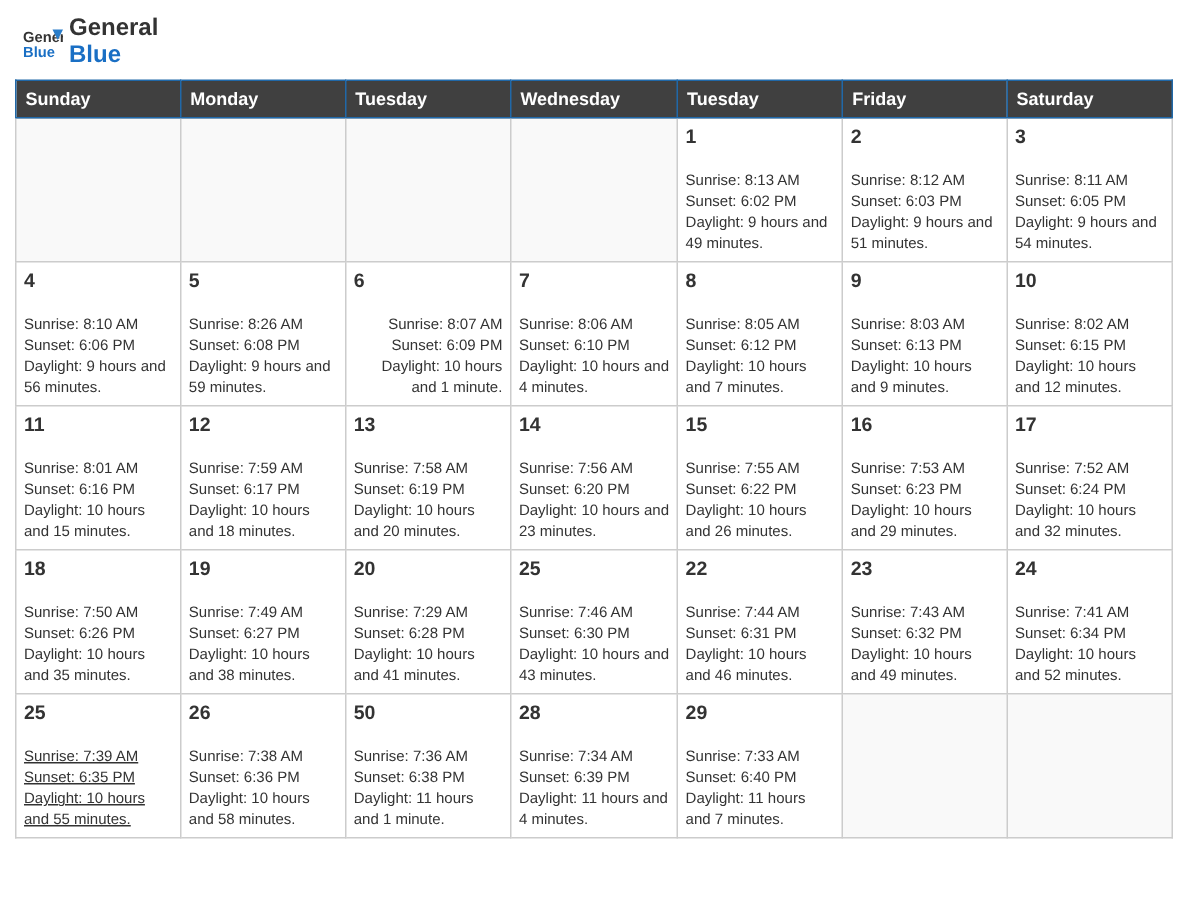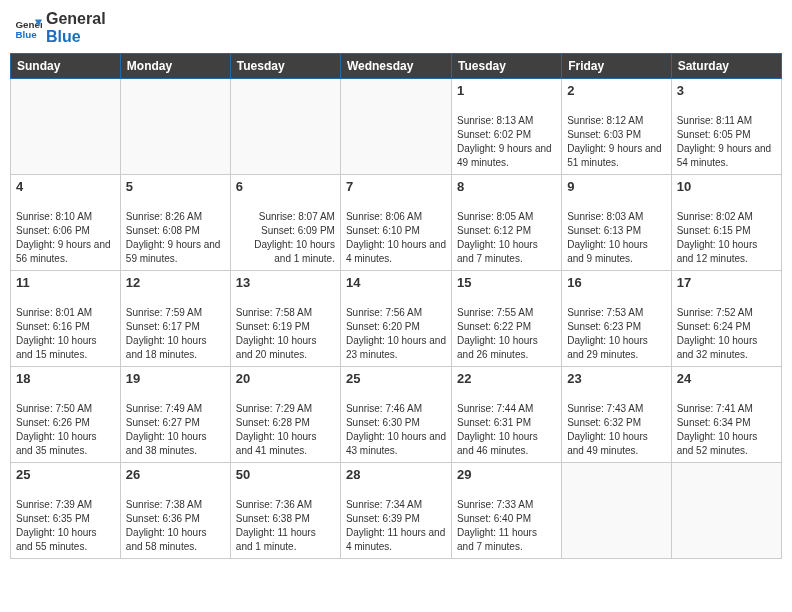--- a/index.html
+++ b/index.html
@@ -265,21 +265,21 @@
         <td>
           <span class="day-number">24</span>
           <div class="day-info" style="white-space: pre-line;">Sunrise: 7:41 AM
 Sunset: 6:34 PM
 Daylight: 10 hours and 52 minutes.</div>
         </td>
       </tr>
       <tr>
         <td>
           <span class="day-number">25</span>
-          <div class="day-info" style="white-space: pre-line;">Sunrise: 7:39 AM
+          <div class="day-info" style="white-space: pre-line; text-decoration: underline;">Sunrise: 7:39 AM
 Sunset: 6:35 PM
 Daylight: 10 hours and 55 minutes.</div>
         </td>
         <td>
           <span class="day-number">26</span>
           <div class="day-info" style="white-space: pre-line;">Sunrise: 7:38 AM
 Sunset: 6:36 PM
 Daylight: 10 hours and 58 minutes.</div>
         </td>
         <td>

